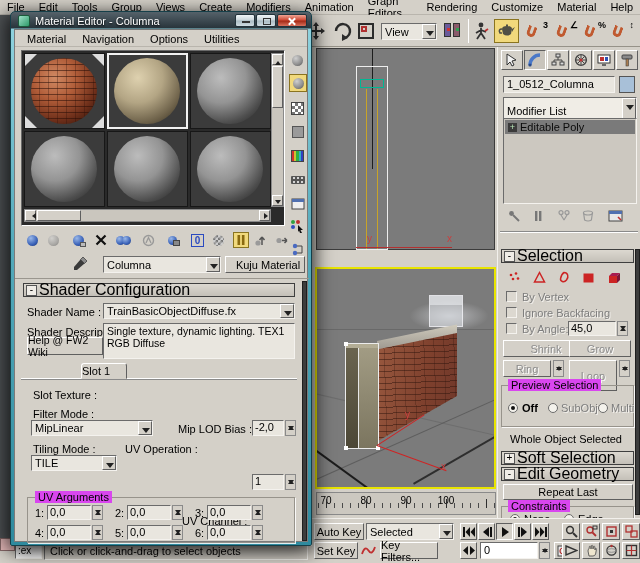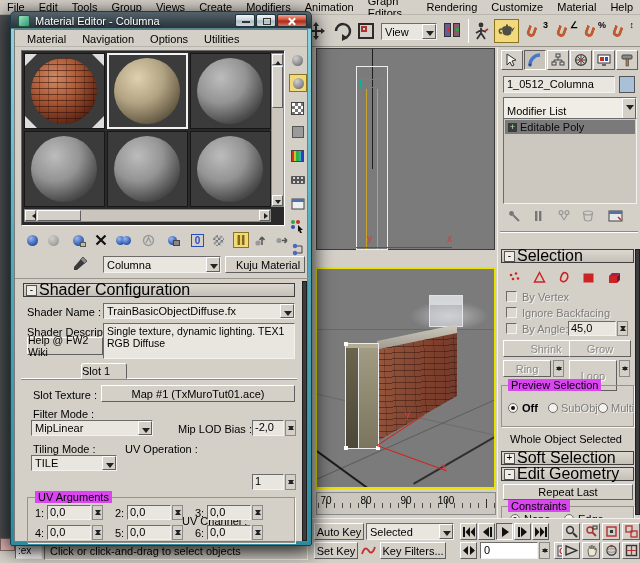--- a/index.html
+++ b/index.html
@@ -412,21 +412,21 @@
       <span class="dda"></span>
     </div>
     <div class="abs btn" style="left:6px;top:23px;width:44px;height:17px;">
         <span>Set Key</span>
       </div>
     <div class="abs" style="left:53px;top:24px;width:15px;height:15px;">
       <svg width="15" height="15" viewBox="0 0 15 15">
           <path d="M1 11 Q4 2 7.5 7.5 Q11 13 14 4" fill="none" stroke="#c03030" stroke-width="1.8"></path>
         </svg>
     </div>
-    <div class="abs btn" style="left:72px;top:23px;width:66px;height:17px;">
+    <div class="abs btn" style="left:72px;top:23px;width:58px;height:17px;">
         <span>Key Filters...</span>
       </div>
 
     <div class="abs btn" style="left:152px;top:4px;width:17px;height:17px;">
         <svg width="12" height="10" viewBox="0 0 12 10">
           <rect x="0" y="0" width="2" height="10" fill="#111"></rect>
           <polygon points="7,0 2.5,5 7,10" fill="#111"></polygon>
           <polygon points="12,0 7.5,5 12,10" fill="#111"></polygon>
         </svg>
       </div>
@@ -739,23 +739,20 @@
         <div class="abs btn" style="left:12px;top:58px;width:76px;height:18px;font-size:10.5px;">
           <span>Help @ FW2 Wiki</span>
         </div>
 
         <div class="abs" style="left:18px;top:84px;width:46px;height:16px;border:1px solid;border-color:#fff #5f5f5f transparent #fff;border-radius:3px 3px 0 0;display:flex;align-items:center;justify-content:flex-start;background:#d4d0c8;z-index:2;margin-left:48px;">
           <span>Slot 1</span>
         </div>
         <div class="abs" style="left:6px;top:99px;width:276px;height:0;border-top:1px solid #fff;border-bottom:1px solid #8a8a8a;"></div>
 
         <span class="lbl" style="left:18px;top:110px;">Slot Texture :</span>
-        <div class="abs btn" style="left:86px;top:106px;width:194px;height:17px;">
-          <span>Map #1 (TxMuroTut01.ace)</span>
-        </div>
 
         <span class="lbl" style="left:18px;top:129px;">Filter Mode :</span>
         <div class="dd" style="left:16px;top:141px;width:122px;height:16px;">
           <span class="dd-text">MipLinear</span>
           <span class="dda"></span>
         </div>
         <span class="lbl" style="left:163px;top:144px;">Mip LOD Bias :</span>
         <div class="abs sunken" style="left:237px;top:141px;width:32px;height:16px;padding:0 2px;">
           <span>-2,0</span>
         </div>

